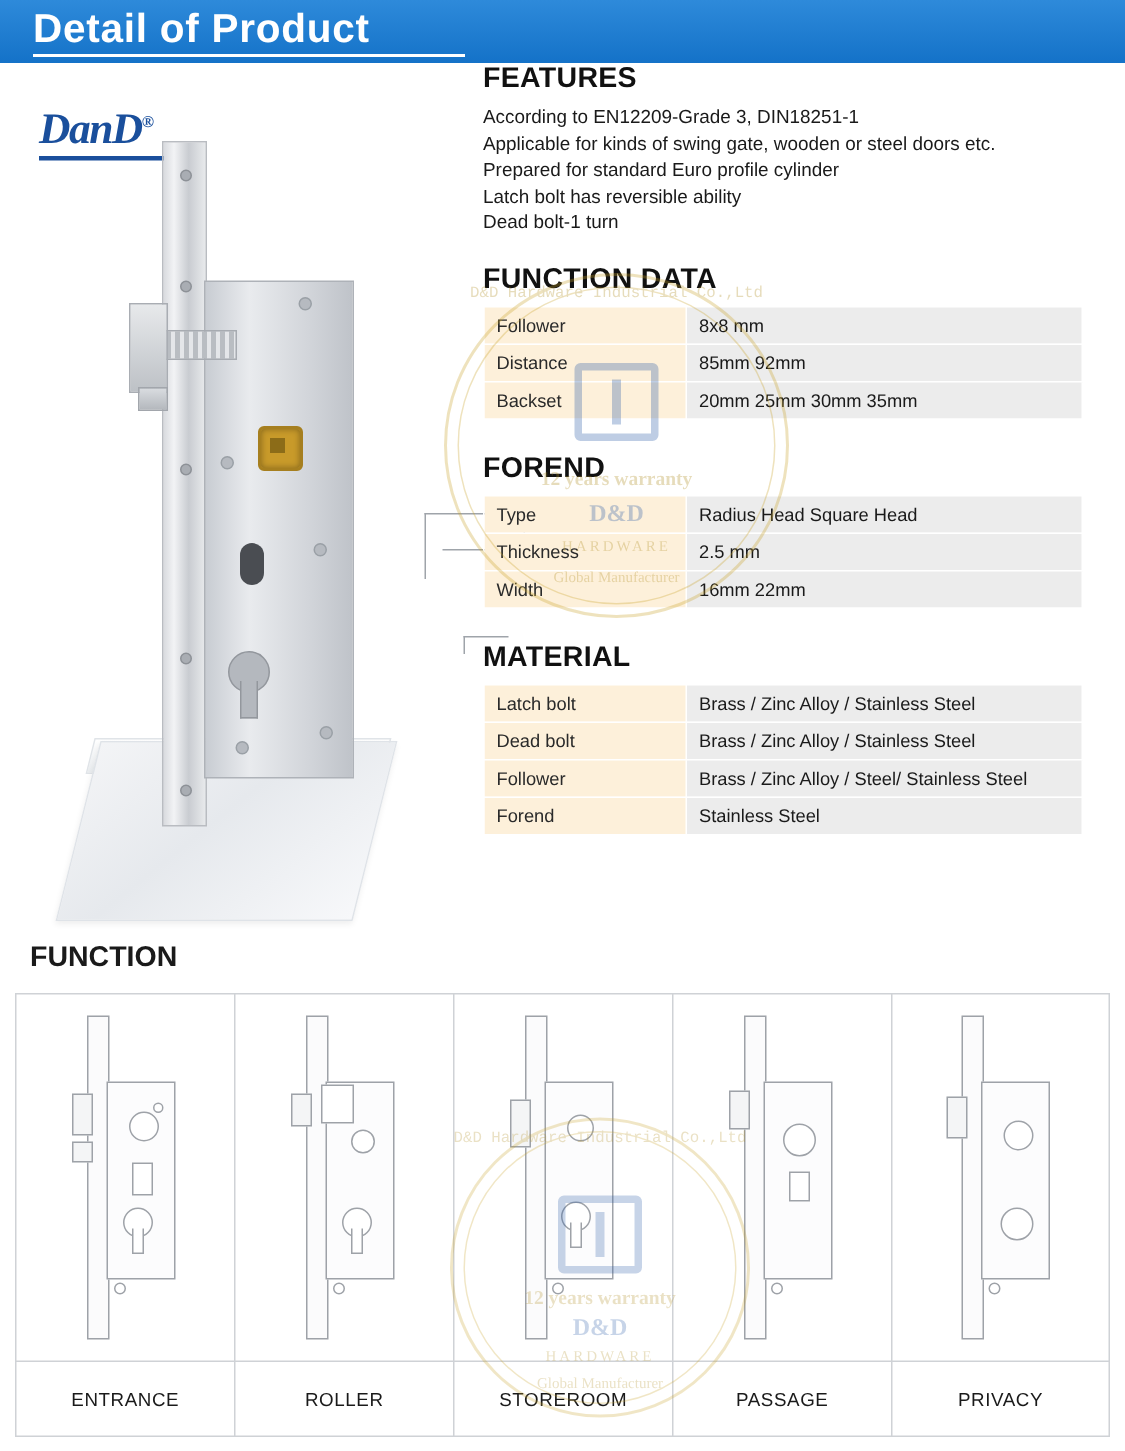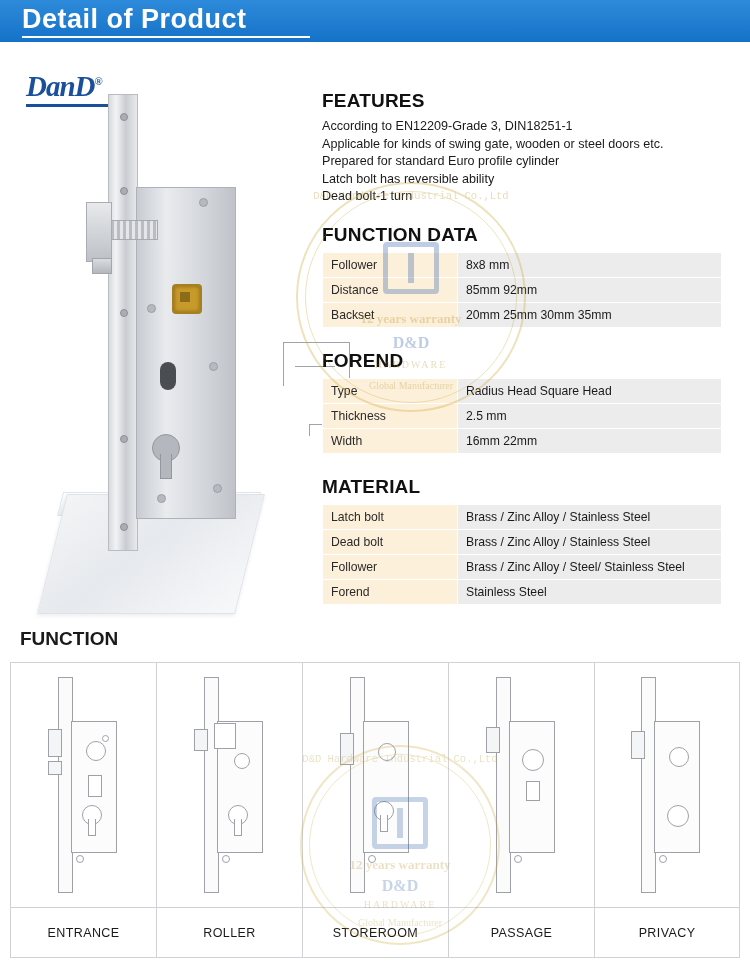--- a/index.html
+++ b/index.html
@@ -236,21 +236,20 @@
     width: 408px;
   }
   h2.section {
     font-size: 19px;
     font-weight: bold;
     margin: 0 0 6px 0;
     color: #111;
     letter-spacing: 0.2px;
   }
   .features-block {
-    padding-top: 48px;
   }
   .features-list {
     margin: 2px 0 0 0;
     padding: 0;
     list-style: none;
     font-size: 12.6px;
     line-height: 17.5px;
     color: #1a1a1a;
   }
   .spec-table {

